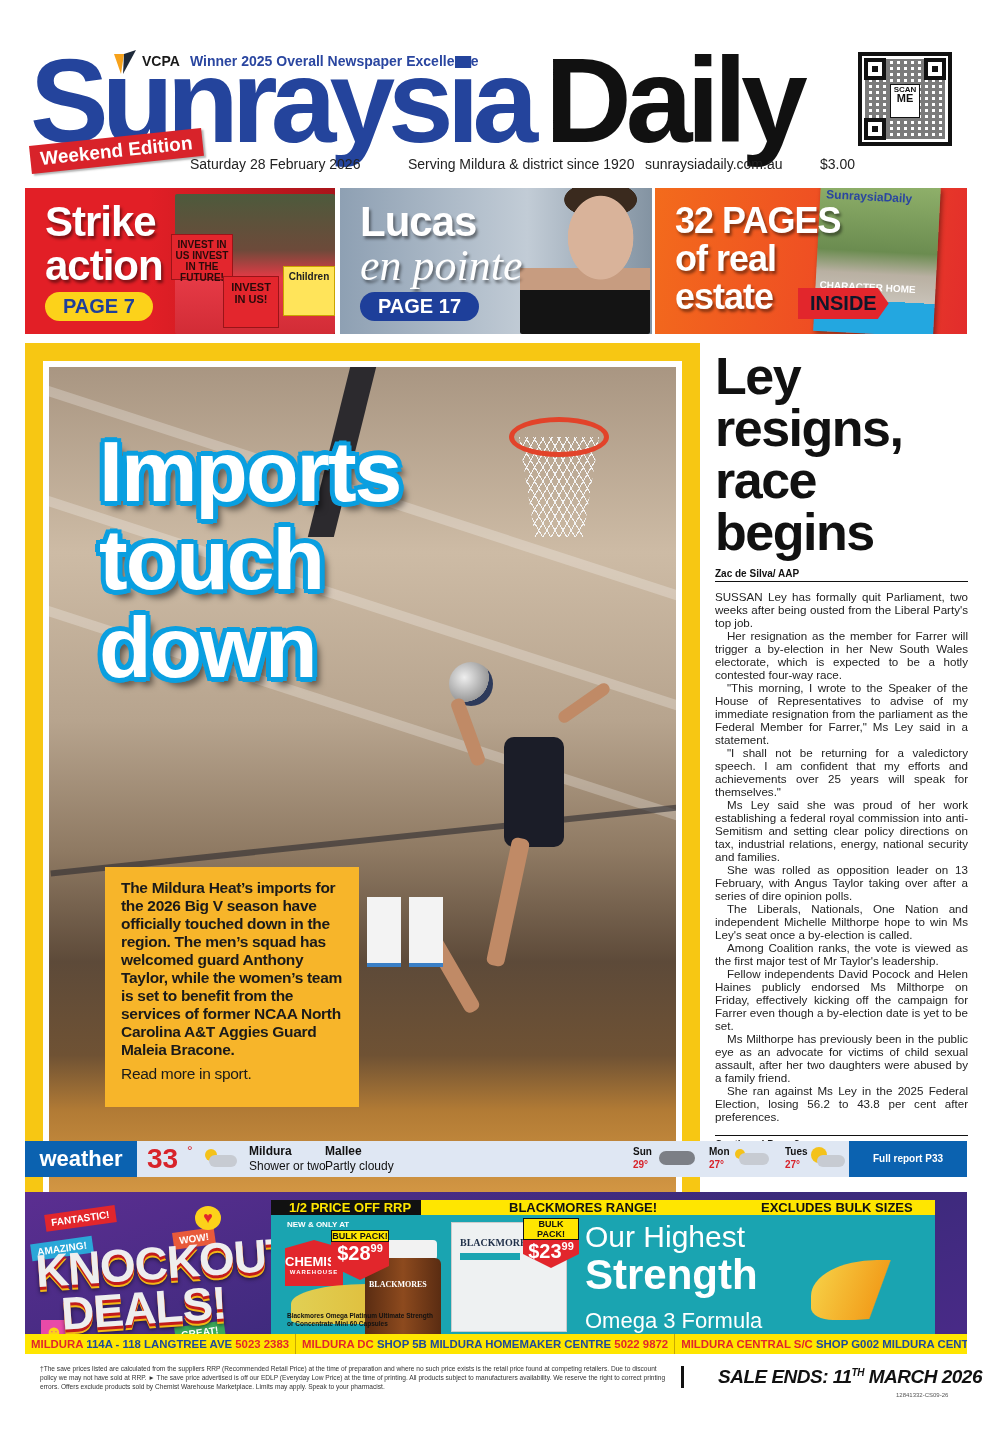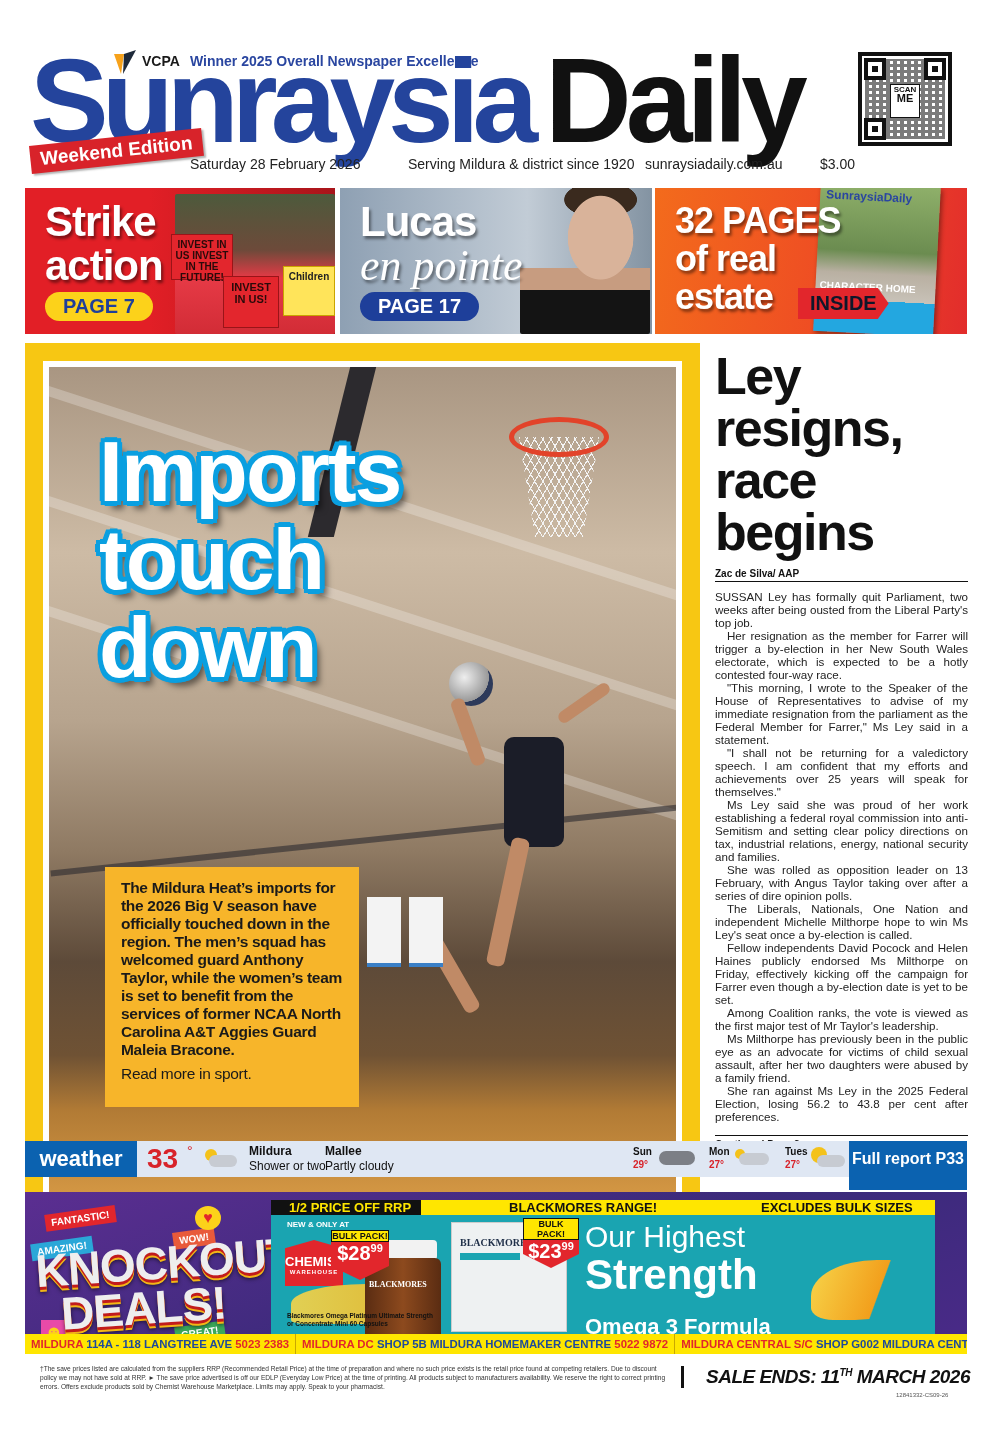--- a/index.html
+++ b/index.html
@@ -69,21 +69,21 @@
 .w-temp{position:absolute;left:122px;top:2px;color:#d8232a;font-weight:900;font-size:28px}
 .w-deg{position:absolute;left:162px;top:2px;color:#d8232a;font-size:14px}
 .w-icon{position:absolute;width:34px;height:20px}
 .cloud{position:absolute;background:#c7cbd2;border-radius:12px}
 .sun{position:absolute;border-radius:50%;background:#f4c21a}
 .w-col{position:absolute;top:3px;font-size:12px;line-height:15px}
 .w-col b{display:block;font-weight:700}
 .w-desc{position:absolute;left:375px;top:4px;font-size:10.5px;line-height:14px;color:#222}
 .w-day{position:absolute;top:4px;font-size:10px;font-weight:700;line-height:13px}
 .w-day .hi{color:#d8232a}
-.w-full{position:absolute;right:0;top:0;width:118px;height:49px;background:#0b62b0;color:#fff;font-weight:700;font-size:16px;line-height:36px;text-align:center}
+.w-full{position:absolute;right:0;top:0;width:118px;height:36px;background:#0b62b0;color:#fff;font-weight:700;font-size:10px;line-height:36px;text-align:center}
 
 #ad{left:25px;top:1192px;width:942px;height:162px;background:linear-gradient(160deg,#5b2e91,#3a2a7a 55%,#4a2a88)}
 .ko{position:absolute;left:12px;top:50px;font-weight:900;font-size:46px;line-height:44px;color:#eee;text-align:center;width:210px;transform:rotate(-4deg);text-shadow:0 3px 0 #c21c1c,0 5px 0 #f2b617,0 6px 4px rgba(0,0,0,.6);letter-spacing:-1px}
 .bubble{position:absolute;font-weight:900;font-size:10px;padding:3px 6px;color:#fff;transform:rotate(-8deg)}
 .ad-panel{position:absolute;left:246px;top:8px;width:664px;height:138px;background:#1aa4b1}
 .ad-top{position:absolute;left:0;top:0;width:100%;height:15px;background:#ffe600;font-weight:900;font-size:13px;line-height:15px}
 .ad-top span{position:absolute}
 .ad-bot{position:absolute;left:0;bottom:0;width:100%;height:13px;background:#e2262c;color:#fff;font-weight:700;font-size:8.5px;line-height:13px;padding-left:232px}
 .chemist{position:absolute;left:14px;top:40px;width:58px;height:46px;background:#e2262c;color:#fff;text-align:center;font-weight:900;font-size:13px;padding-top:14px;clip-path:polygon(0 18%,50% 0,100% 18%,100% 100%,0 100%)}
 .chemist small{display:block;font-size:6px;letter-spacing:1px}
@@ -94,28 +94,28 @@
 .bottle{position:absolute;left:296px;top:60px;width:76px;height:80px;background:linear-gradient(90deg,#5a2c12,#8d4a1e 50%,#5a2c12);border-radius:6px 6px 0 0}
 .bottle-cap{position:absolute;left:300px;top:42px;width:68px;height:20px;background:#f2f2f2;border-radius:4px}
 .box{position:absolute;left:180px;top:22px;width:116px;height:110px;background:#eef1f2;border:1px solid #ccc}
 .box-name{position:absolute;font-family:"Liberation Serif",serif;font-weight:700;font-size:10px;color:#1f2f48}
 .box-band{position:absolute;height:7px;background:#1aa4b1}
 .oil{position:absolute;left:20px;top:84px;width:150px;height:40px;background:linear-gradient(90deg,#f7d54a,#f5b31c);border-radius:50% 10% 50% 10%;opacity:.9}
 .prod-cap{position:absolute;left:16px;top:112px;font-size:6.5px;color:#111;font-weight:700;width:150px;line-height:8px}
 .strength{position:absolute;left:314px;top:22px;color:#fff;line-height:1}
 .strength .l1{font-size:30px;font-weight:400}
 .strength .l2{font-size:42px;font-weight:700;margin-top:2px}
-.strength .l3{font-size:22px;font-weight:700;margin-top:20px}
+.strength .l3{font-size:22px;font-weight:400;margin-top:14px}
 .flame{position:absolute;left:540px;top:60px;width:110px;height:60px;background:linear-gradient(110deg,#f7d54a,#f29f1c 60%,transparent 61%);border-radius:60% 30% 60% 20%}
 .stores{position:absolute;left:0;bottom:0;width:942px;height:20px;background:#ffe600;font-weight:900;font-size:11.4px;line-height:20px;white-space:nowrap;overflow:hidden}
 .stores .st{display:inline-block;padding:0 6px;border-right:1px solid #c9a800}
 .stores .red{color:#e2262c}
 .stores .blue{color:#1e4a9a}
 .fine{left:40px;top:1364px;width:632px;font-size:6.6px;line-height:9px;color:#333}
-.sale{left:681px;top:1366px;border-left:3px solid #111;padding-left:22px;font-weight:900;font-style:italic;font-size:19px;letter-spacing:-.5px}
+.sale{left:681px;top:1366px;border-left:3px solid #111;padding-left:34px;font-weight:900;font-style:italic;font-size:19px;letter-spacing:-.5px}
 .sale sup{font-size:10px}
 .code{left:896px;top:1392px;font-size:6px;color:#555}
 </style>
 </head>
 <body>
 
 <div id="mast" class="abs">
   <svg class="abs vcpa-mark" viewBox="0 0 22 24">
       <polygon points="0,4 10,4 7,24" fill="#f7a21b"></polygon>
       <polygon points="10,4 22,0 9,24" fill="#1e2a3a"></polygon>
@@ -215,22 +215,22 @@
   </div>
   <div class="byline">Zac de Silva/ AAP</div>
   <div class="s-body">
     <p>SUSSAN Ley has formally quit Parliament, two weeks after being ousted from the Liberal Party's top job.</p>
     <p>Her resignation as the member for Farrer will trigger a by-election in her New South Wales electorate, which is expected to be a hotly contested four-way race.</p>
     <p>"This morning, I wrote to the Speaker of the House of Representatives to advise of my immediate resignation from the parliament as the Federal Member for Farrer," Ms Ley said in a statement.</p>
     <p>"I shall not be returning for a valedictory speech. I am confident that my efforts and achievements over 25 years will speak for themselves."</p>
     <p>Ms Ley said she was proud of her work establishing a federal royal commission into anti-Semitism and setting clear policy directions on tax, industrial relations, energy, national security and families.</p>
     <p>She was rolled as opposition leader on 13 February, with Angus Taylor taking over after a series of dire opinion polls.</p>
     <p>The Liberals, Nationals, One Nation and independent Michelle Milthorpe hope to win Ms Ley's seat once a by-election is called.</p>
+    <p>Among Coalition ranks, the vote is viewed as the first major test of Mr Taylor's leadership.</p>
     <p>Fellow independents David Pocock and Helen Haines publicly endorsed Ms Milthorpe on Friday, effectively kicking off the campaign for Farrer even though a by-election date is yet to be set.</p>
-    <p>Among Coalition ranks, the vote is viewed as the first major test of Mr Taylor's leadership.</p>
     <p>Ms Milthorpe has previously been in the public eye as an advocate for victims of child sexual assault, after her two daughters were abused by a family friend.</p>
     <p>She ran against Ms Ley in the 2025 Federal Election, losing 56.2 to 43.8 per cent after preferences.</p>
   </div>
   <div class="cont">Continued Page 3</div>
 </div>
 
 <div id="weather" class="abs">
   <div class="w-label">weather</div>
   <div class="w-temp">33</div>
   <div class="w-deg">°</div>

